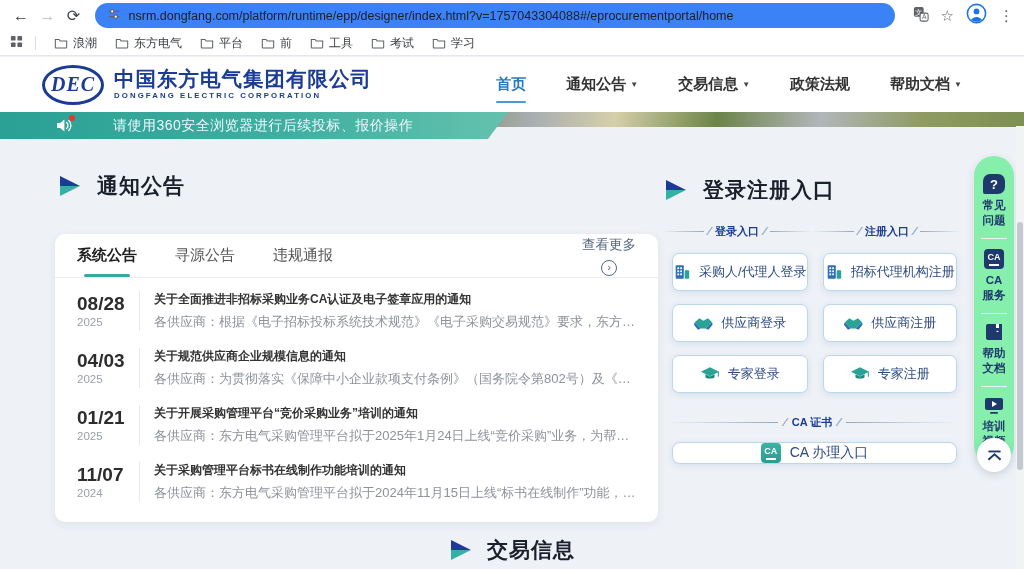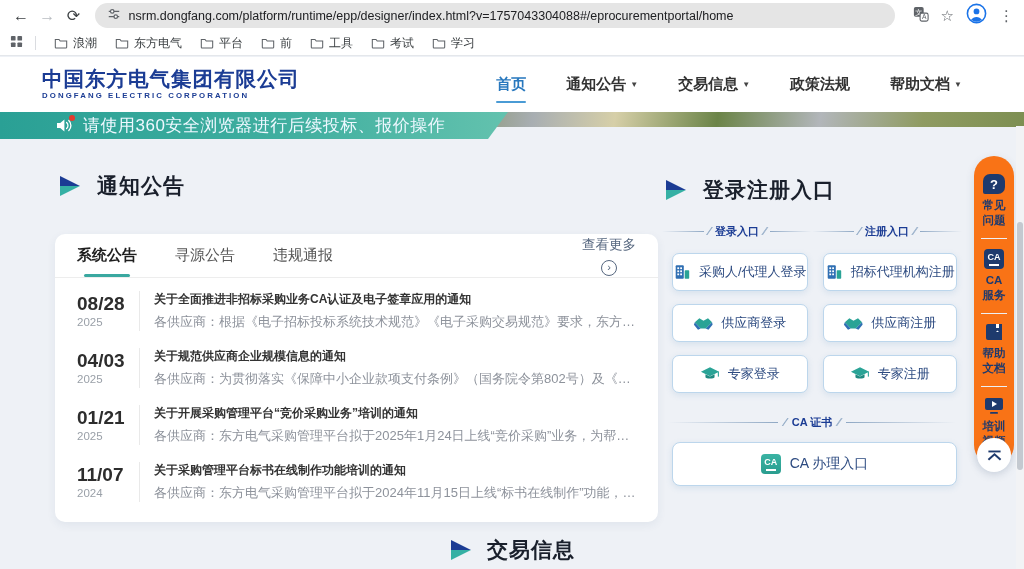--- a/index.html
+++ b/index.html
@@ -4,21 +4,21 @@
 <style>
   * { margin:0; padding:0; box-sizing:border-box; }
   html,body { width:1024px; height:569px; overflow:hidden; }
   body { font-family:"Liberation Sans","DejaVu Sans",sans-serif; background:#eef1f6; position:relative; }
 
   
   .chrome { position:absolute; top:0; left:0; width:1024px; height:56px; background:#fff; border-bottom:1px solid #e4e7eb; }
   .chrome-top { height:31px; display:flex; align-items:center; padding:0 10px; gap:4px; }
   .nav-btn { width:24px; height:24px; display:flex; align-items:center; justify-content:center; font-size:16px; color:#3c4043; border-radius:50%; }
   .nav-btn.disabled { color:#b8bcc1; }
-  .url-pill { flex:0 0 auto; width:800px; height:25px; background:#e5e5e5; border-radius:13px; display:flex; align-items:center; padding:0 12px; gap:8px; margin-left:6px; }
+  .url-pill { flex:0 0 auto; width:800px; height:25px; background:#3b82f6; border-radius:13px; display:flex; align-items:center; padding:0 12px; gap:8px; margin-left:6px; }
   .url-text { font-size:12.5px; color:#202124; white-space:nowrap; overflow:hidden; }
   .chrome-icons { display:flex; align-items:center; gap:12px; margin-left:14px; }
   .star { font-size:15px; color:#5f6368; }
   .dots { font-size:15px; color:#5f6368; letter-spacing:0; }
   
   .chrome-bm { height:24px; display:flex; align-items:center; padding:0 10px; gap:6px; }
   .bm-sep { width:1px; height:14px; background:#dadce0; margin:0 6px; }
   .bm-item { display:flex; align-items:center; gap:5px; font-size:12px; color:#3c4043; padding:2px 6px; border-radius:4px; }
 
   
@@ -36,21 +36,21 @@
 
   
   .photo-strip { position:absolute; top:112px; left:0; width:1024px; height:15px;
     background:linear-gradient(100deg,#5d7a43 0%,#8b9a6a 9%,#b9b489 16%,#9aa2a6 24%,#c9c4a1 33%,#7c8b55 42%,#a8aeb2 52%,#d6cfa8 60%,#6b8448 70%,#b2b6ba 80%,#8f9b62 90%,#7d8f52 100%); }
   .notice-bar { position:absolute; top:112px; left:0; width:508px; height:27px;
     background:linear-gradient(90deg,#2aa095 0%,#3fae9f 55%,#63c2ae 100%);
     clip-path:polygon(0 0,100% 0,calc(100% - 20px) 100%,0 100%);
     display:flex; align-items:center; padding-left:56px; gap:9px; }
   .speaker-wrap { position:relative; width:18px; height:15px; }
   .red-dot { position:absolute; top:-3px; right:-1px; width:6px; height:6px; background:#e23b2e; border-radius:50%; }
-  .notice-text { font-size:17px; color:#eef8ff; letter-spacing:0.5px; }
+  .notice-text { font-size:14px; color:#eef8ff; letter-spacing:0.5px;margin-left:30px; }
 
   
   .sec-head { position:absolute; display:flex; align-items:center; gap:15px; }
   .sec-title { font-size:21px; font-weight:bold; color:#1a202c; letter-spacing:1px; }
 
   
   .notice-card { position:absolute; top:234px; left:55px; width:603px; height:288px; background:#fff; border-radius:10px; box-shadow:0 3px 10px rgba(40,70,110,.07); }
   .tab-row { height:44px; display:flex; align-items:center; padding:0 22px; border-bottom:1px solid #ededed; }
   .tabs { display:flex; gap:38px; }
   .tab { font-size:15px; color:#555; cursor:pointer; position:relative; padding:12px 0; }
@@ -75,28 +75,28 @@
   .group-label { flex:1; display:flex; align-items:center; justify-content:center; gap:5px; }
   .g-line { flex:1; height:1px; background:linear-gradient(90deg,transparent,#8fa8c4); max-width:42px; }
   .g-line.r { background:linear-gradient(90deg,#8fa8c4,transparent); }
   .g-slash { font-size:10px; color:#8fa8c4; font-style:italic; letter-spacing:-1px; }
   .g-text { font-size:11px; font-weight:bold; color:#1b3c94; }
   .btn-grid { display:grid; grid-template-columns:1fr 1fr; column-gap:15px; row-gap:13px; margin:14px 5px 0 10px; }
   .entry-btn { height:38px; background:#fff; border:1px solid #bcd6ec; border-radius:7px; display:flex; align-items:center; justify-content:center; gap:8px; font-size:13px; color:#2c4a80; box-shadow:0 2px 6px rgba(90,140,190,.16); cursor:pointer; white-space:nowrap; }
   .ca-row { display:flex; align-items:center; justify-content:center; gap:6px; margin-top:22px; }
   .ca-line { flex:1; height:1px; background:linear-gradient(90deg,transparent,#8fa8c4); max-width:110px; }
   .ca-line.r { background:linear-gradient(90deg,#8fa8c4,transparent); }
-  .ca-btn { height:44px; margin:12px 5px 0 10px; background:#fff; border:1px solid #bcd6ec; border-radius:8px; display:flex; align-items:center; justify-content:center; gap:9px; font-size:14px; color:#2c4a80; box-shadow:0 2px 6px rgba(90,140,190,.16); cursor:pointer; }
+  .ca-btn { height:22px; margin:12px 5px 0 10px; background:#fff; border:1px solid #bcd6ec; border-radius:8px; display:flex; align-items:center; justify-content:center; gap:9px; font-size:14px; color:#2c4a80; box-shadow:0 2px 6px rgba(90,140,190,.16); cursor:pointer; }
   .ca-badge { width:20px; height:20px; border-radius:4px; background:linear-gradient(180deg,#3ab3a3,#2a9d8f); color:#fff; display:flex; flex-direction:column; align-items:center; justify-content:center; font-size:9px; font-weight:bold; line-height:1; }
   .ca-badge::before { content:"CA"; }
   .ca-badge::after { content:""; width:10px; height:2px; background:#fff; margin-top:2px; }
   .ca-badge.navy { background:#1e3a6d; }
 
   
-  .rail { position:absolute; top:156px; left:974px; width:40px; background:#f97316; border-radius:20px; box-shadow:0 3px 10px rgba(40,70,110,.12); padding:12px 0 6px; display:flex; flex-direction:column; align-items:center;justify-content:center; }
+  .rail { position:absolute; top:156px; left:974px; width:40px; background:#86efac; border-radius:20px; box-shadow:0 3px 10px rgba(40,70,110,.12); padding:12px 0 6px; display:flex; flex-direction:column; align-items:center;justify-content:center; }
   .rail-item { display:flex; flex-direction:column; align-items:center; gap:4px; padding:6px 0 10px; cursor:pointer; }
   .rail-item + .rail-item { border-top:1px solid #edf0f4; padding-top:10px; }
   .rail-label { width:26px; font-size:11.5px; line-height:15px; text-align:center; color:#1e3a6d; font-weight:600; word-break:break-all; }
   .q-icon { width:22px; height:20px; background:#1e3a6d; border-radius:7px 7px 7px 2px; color:#fff; font-weight:bold; font-size:13px; display:flex; align-items:center; justify-content:center; }
   .q-icon::before { content:"?"; }
   .back-top { position:absolute; top:438px; left:977px; width:34px; height:34px; background:#fff; border-radius:50%; box-shadow:0 3px 8px rgba(40,70,110,.15); display:flex; align-items:center; justify-content:center; cursor:pointer; }
 
   
   .scroll-track { position:absolute; top:126px; right:0; width:8px; height:443px; background:#f2f3f5; }
   .scroll-thumb { position:absolute; top:96px; left:1px; width:6px; height:248px; background:#c4c9d0; border-radius:3px; }
@@ -195,20 +195,21 @@
         <svg width="14" height="12" viewBox="0 0 16 13">
           <path d="M1.5 2.5 h4.2 l1.4 1.8 h7.4 v7 a1 1 0 0 1 -1 1 h-11 a1 1 0 0 1 -1 -1 Z" fill="none" stroke="#5f6368" stroke-width="1.2"></path>
         </svg>
         <span>学习</span>
       </span>
   </div>
 </div>
 
 <div class="site-header">
   <div class="logo-wrap">
+    <div class="dec-oval">DEC</div>
     <div class="company">
       <span class="company-cn">中国东方电气集团有限公司</span>
       <span class="company-en">DONGFANG ELECTRIC CORPORATION</span>
     </div>
   </div>
   <div class="main-nav">
     <div class="nav-item active">
         <span>首页</span>
       </div>
     <div class="nav-item">

